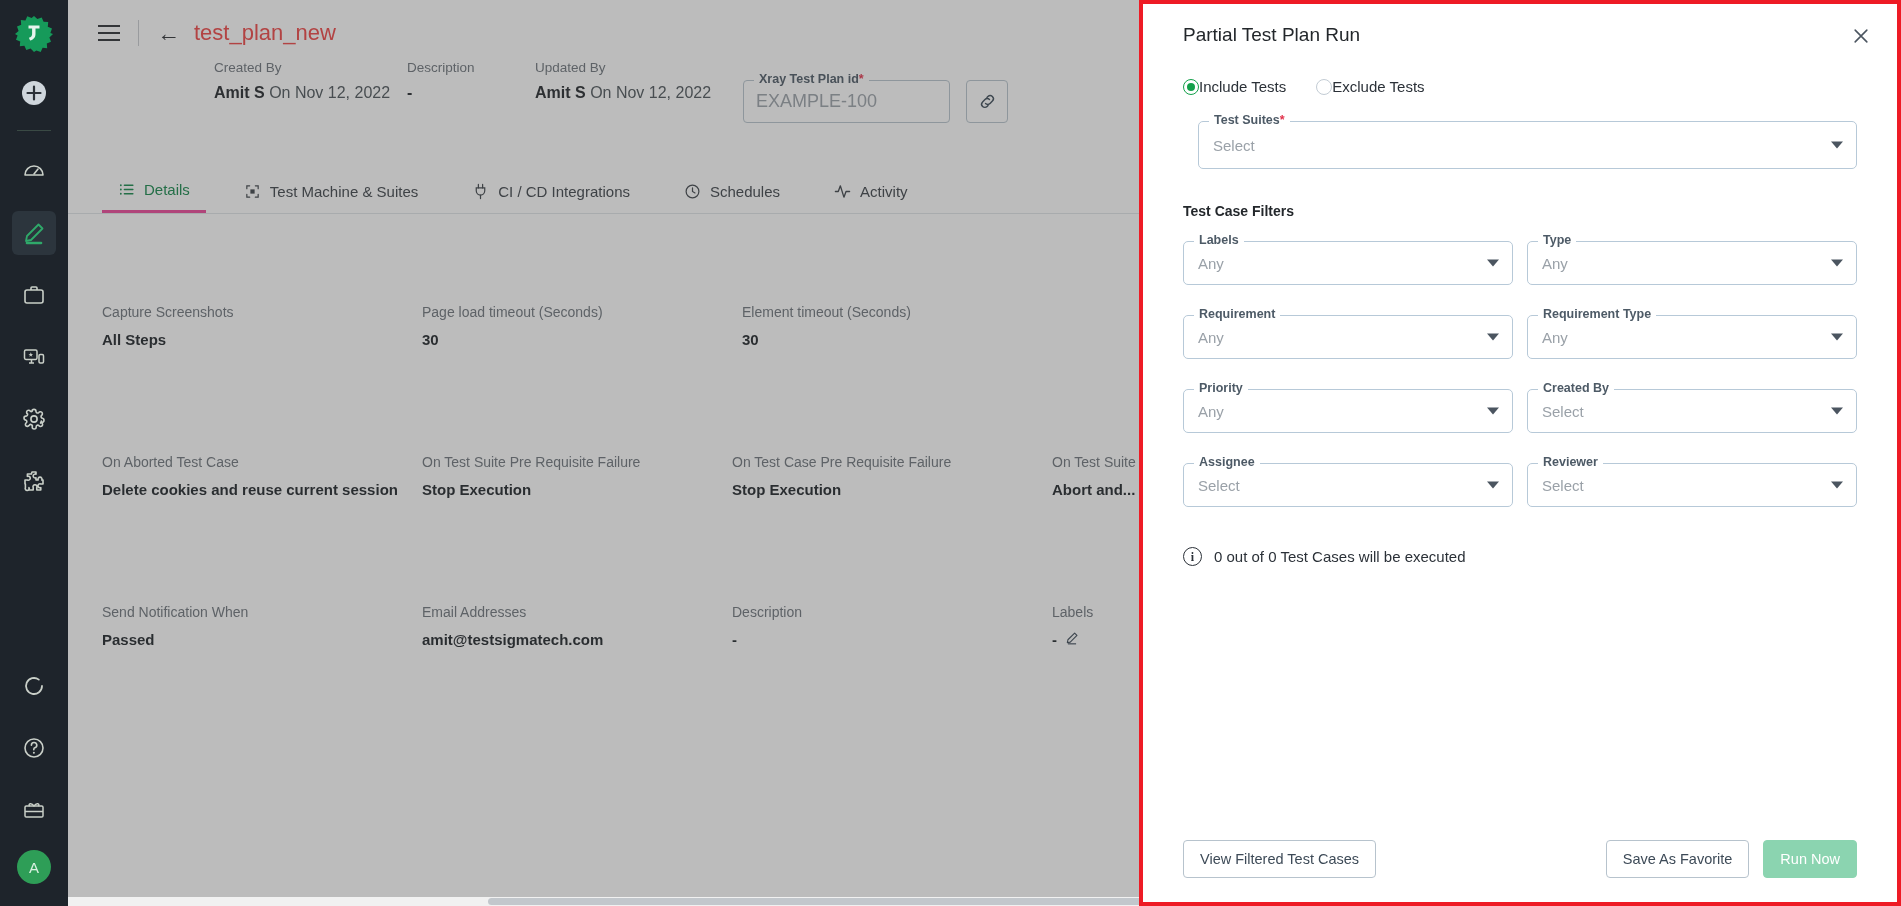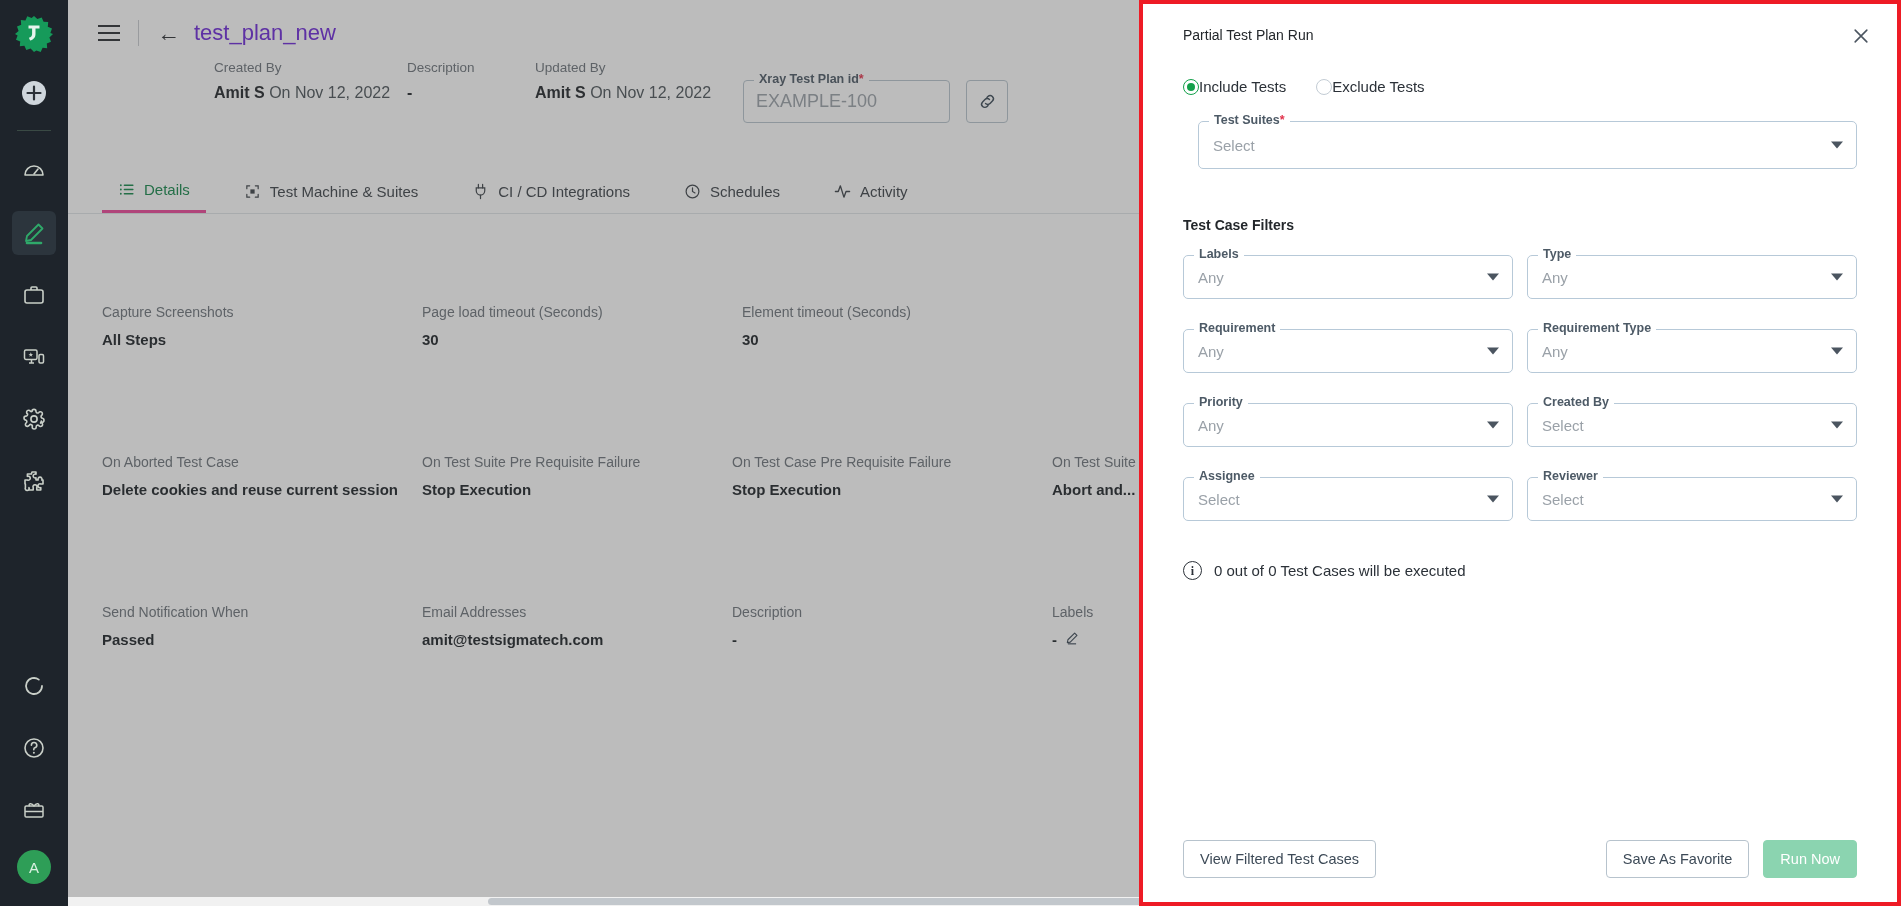--- a/index.html
+++ b/index.html
@@ -48,21 +48,21 @@
     background: rgba(66,66,66,0.35);
     z-index: 40;
   }
 
   .topbar { position: relative; height: 170px; padding: 0 0 0 30px; }
   .topbar-row1 { display: flex; align-items: center; height: 56px; padding-top: 10px; }
   .hamburger { width: 22px; height: 16px; display:flex; flex-direction:column; justify-content:space-between; cursor:pointer;}
   .hamburger i { display:block; height:2px; background:#2b2f33; width:100%; }
   .vdiv { width:1px; height:26px; background:#c8cbcf; margin: 0 18px; }
   .back-arrow { font-size: 23px; color:#2b2f33; line-height:1; margin-right: 14px;}
-  .plan-title { font-size: 22px; color: #6d28d9; }
+  .plan-title { font-size: 22px; color: #ef4444; }
 
   .meta-row { display: flex; align-items: flex-start; padding-left: 116px; margin-top: 4px; }
   .meta-cell { margin-right: 18px; }
   .meta-label { font-size: 13.5px; color: #6d747b; margin-bottom: 9px; white-space: nowrap;}
   .meta-val { font-size: 16px; color: #23272b; white-space: nowrap; }
   .meta-val b { font-weight: 700; }
   .meta-val span.soft { color: #4c5459; }
 
   .xray-field {
     position: relative; width: 207px; height: 43px;
@@ -100,21 +100,21 @@
     width: 762px; height: 906px;
     background: #ffffff;
     border: 4px solid #ee1b25;
     z-index: 60;
     display: flex; flex-direction: column;
   }
   .modal-head {
     position: relative; height: 62px; flex: 0 0 62px;
     display:flex; align-items:center; padding: 0 40px;
   }
-  .modal-title { font-size: 14px; color: #23272b; }
+  .modal-title { font-size: 19px; color: #23272b; }
   .modal-close {
     position:absolute; right: 24px; top: 20px;
     width: 24px; height: 24px; color:#4b5560; cursor:pointer;
     display:flex; align-items:center; justify-content:center;
   }
 
   .modal-body { flex: 1 1 auto; padding: 0 40px; overflow: hidden; }
 
   .radios { display:flex; align-items:center; gap: 30px; margin-top: 12px; margin-bottom: 26px; }
   .radio { display:flex; align-items:center; gap: 0; cursor:pointer; font-size: 15px; color:#2b3138;}
@@ -130,21 +130,21 @@
   .fld .legend {
     position:absolute; top: -9px; left: 10px; background:#fff; padding: 0 5px;
     font-size: 12.5px; color: #4d5a66; font-weight: 700; white-space:nowrap;
   }
   .fld .legend .req { color:#e2324b; }
   .fld .ph { font-size: 15px; color:#9aa1a8; }
   .caret { position:absolute; right: 13px; top:50%; transform: translateY(-50%);
            width:0; height:0; border-left: 6px solid transparent; border-right: 6px solid transparent;
            border-top: 7px solid #4b5560; }
 
-  .suites-wrap { margin-bottom: 48px; padding-left: 15px; }
+  .suites-wrap { margin-bottom: 34px; padding-left: 15px; }
   .suites-wrap .fld { height: 48px; }
 
   .tcf-title { font-size: 14px; font-weight: 700; color:#23272b; margin-bottom: 22px; }
 
   .grid { display:grid; grid-template-columns: 1fr 1fr; column-gap: 14px; row-gap: 30px; }
 
   .exec-note { display:flex; align-items:center; gap:12px; margin-top: 40px; font-size: 15px; color:#2b3138; }
   .info-ico { width: 19px; height: 19px; border:1.6px solid #2b3138; border-radius:50%;
               display:flex; align-items:center; justify-content:center; font-size: 12px;
               font-family:"Liberation Serif", serif; font-weight:700; line-height:1; }

